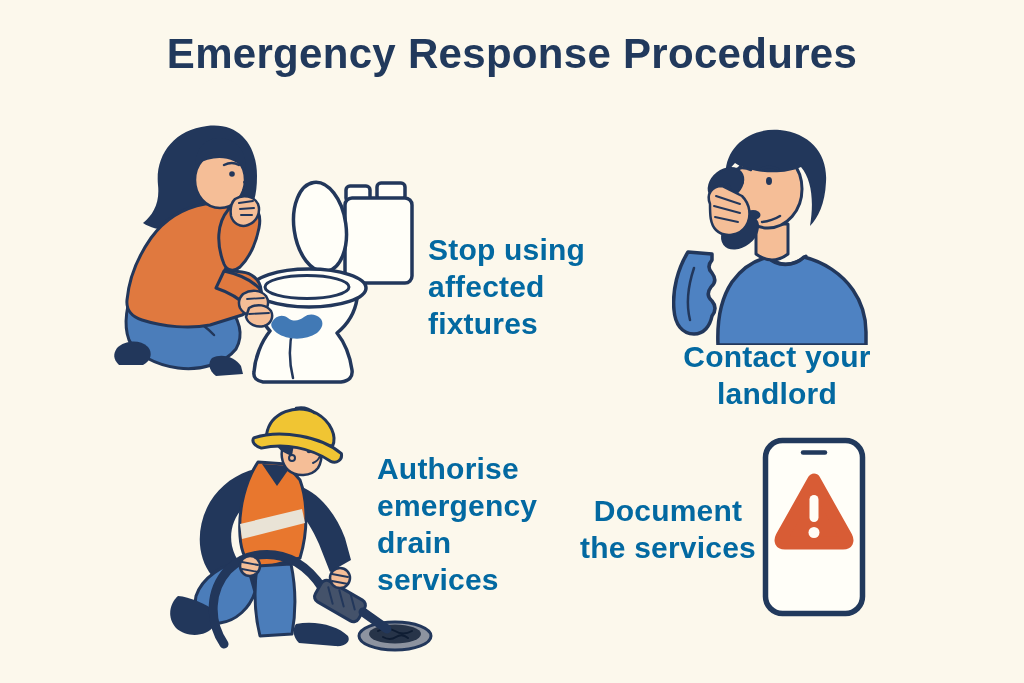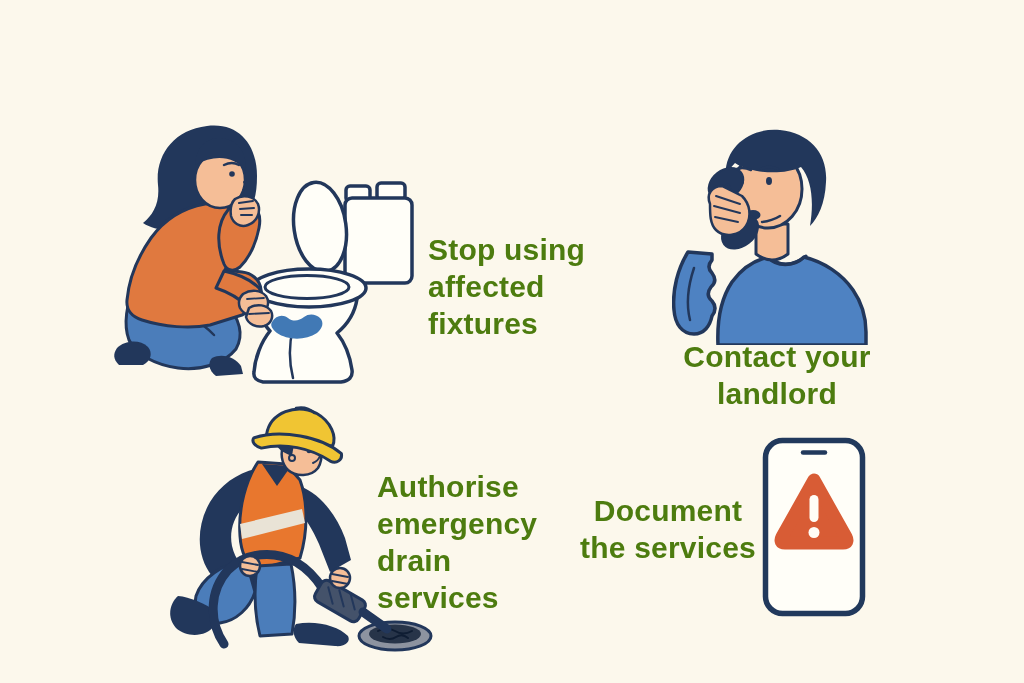--- a/index.html
+++ b/index.html
@@ -7,39 +7,40 @@
     position:relative;width:1024px;height:683px;overflow:hidden;
     background:#FCF8EC;
     font-family:"Liberation Sans", sans-serif;
   }
   .title{
     position:absolute;top:30px;left:0;width:100%;margin:0;
     text-align:center;font-size:42px;font-weight:700;letter-spacing:.3px;
     color:#21395C;
   }
   .label{
-    position:absolute;white-space:pre-line;color:#4d7c0f;
+    position:absolute;white-space:pre-line;color:#0369a1;
     font-weight:700;font-size:30px;line-height:37px;letter-spacing:.2px;
   }
   .label.center{text-align:center;}
   .illus{position:absolute;display:block;}
   #illus-woman{left:103px;top:110px;width:315px;height:290px;}
   #illus-man{left:672px;top:118px;width:200px;height:227px;}
   #illus-worker{left:150px;top:398px;width:295px;height:265px;}
   #illus-phone{left:761px;top:436px;width:106px;height:182px;}
   #label-1{left:428px;top:231px;}
   #label-2{left:648px;top:338px;width:258px;}
-  #label-3{left:377px;top:468px;}
+  #label-3{left:377px;top:450px;}
   #label-4{left:570px;top:492px;width:196px;}
 </style>
 </head>
 <body>
 
 <div id="canvas">
 
+  <h1 class="title">Emergency Response Procedures</h1>
 
   <svg id="illus-woman" class="illus" viewBox="0 0 315 290">
     <g stroke="#22375B" stroke-width="3.5" fill="#FFFEF8" stroke-linejoin="round" stroke-linecap="round">
       <rect x="243" y="76" width="24" height="16" rx="4"></rect>
       <rect x="274" y="73" width="28" height="17" rx="4"></rect>
       <rect x="242" y="88" width="67" height="85" rx="7"></rect>
       <ellipse cx="217" cy="117" rx="26" ry="45" transform="rotate(-8 217 117)"></ellipse>
       <path d="M154,187 C155,203 160,214 167,221 C158,232 152,248 151,262 C150,268 154,271 160,272 L238,272 C246,271 250,267 249,260 C247,246 242,233 234,223 C245,214 252,202 254,189 Z"></path>
       <path d="M190,218 C186,234 186,252 190,268" fill="none" stroke-width="2.5"></path>
       <ellipse cx="206" cy="178" rx="57" ry="19"></ellipse>

